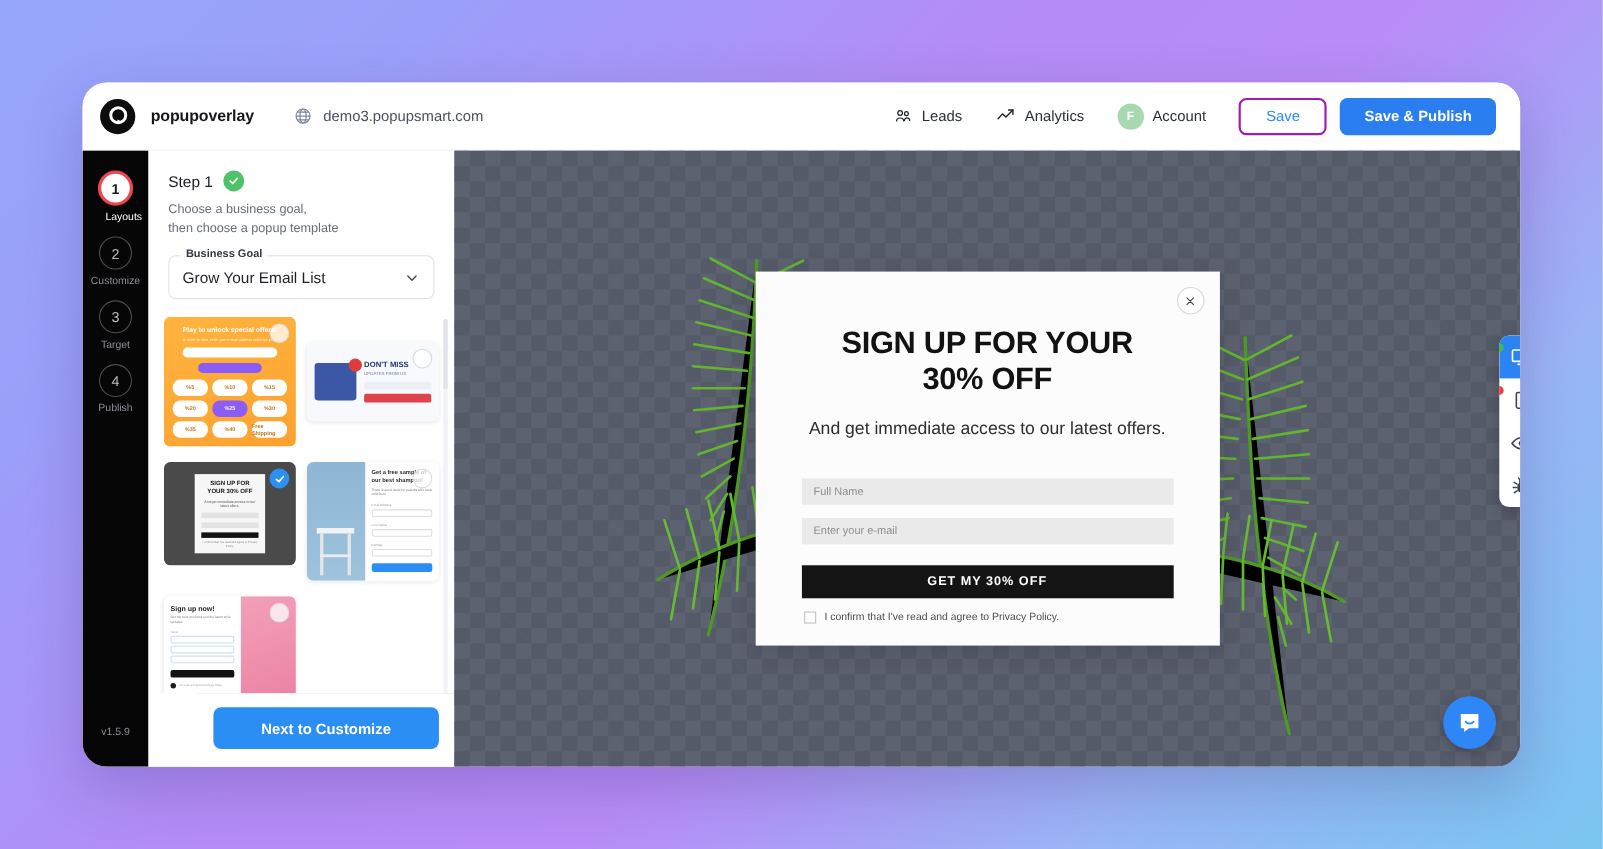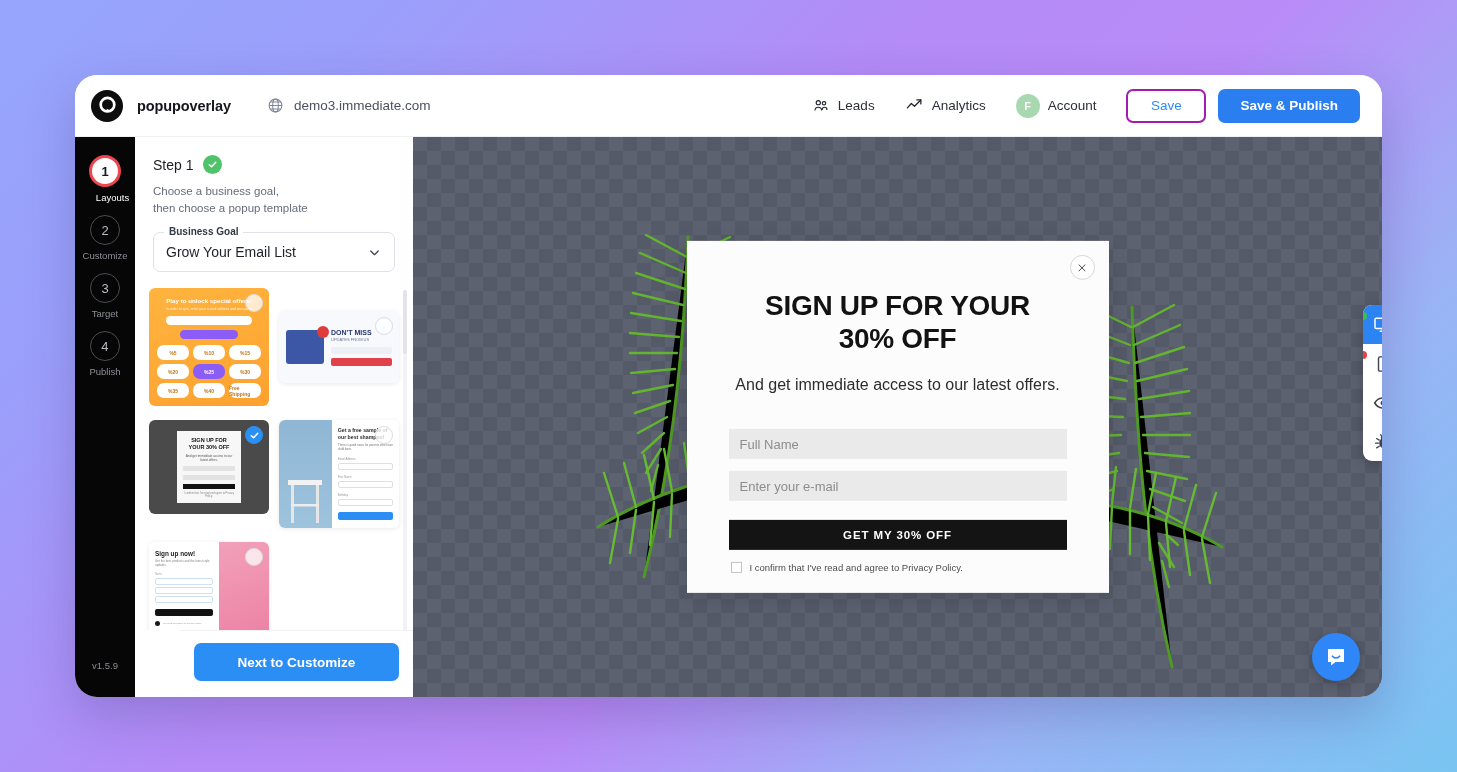--- a/index.html
+++ b/index.html
@@ -343,26 +343,26 @@
   .popup-sub {
     margin-top: 18px;
     font-size: 16px;
     line-height: 1.35;
     color: #2d2d2d;
     text-align: center;
   }
   .popup-form { margin-top: 34px; }
   .popup-input {
     width: 100%;
-    height: 30px;
+    height: 24px;
     background: #eaeaea;
     border: none;
     outline: none;
     padding: 0 11px;
-    font-size: 13px;
+    font-size: 10px;
     font-family: inherit;
     color: #3c3c3c;
     margin-bottom: 12px;
   }
   .popup-input::placeholder { color: #8d8d8d; }
   .popup-cta {
     width: 100%;
     height: 30px;
     margin-top: 7px;
     border: none;
@@ -509,21 +509,21 @@
     <div class="brand-name">popupoverlay</div>
 
     <div class="site-chip">
       <span class="globe-icon">
         <svg width="17" height="17" viewBox="0 0 24 24" fill="none" stroke="currentColor" stroke-width="1.5">
           <circle cx="12" cy="12" r="9"></circle>
           <ellipse cx="12" cy="12" rx="4" ry="9"></ellipse>
           <path d="M3 12h18M4.6 7h14.8M4.6 17h14.8"></path>
         </svg>
       </span>
-      <span class="site-url">demo3.immediate.com</span>
+      <span class="site-url">demo3.popupsmart.com</span>
     </div>
 
     <div class="header-spacer"></div>
 
     <div class="hdr-item">
       <span>
         <svg width="18" height="18" viewBox="0 0 24 24" fill="none" stroke="currentColor" stroke-width="1.5">
           <circle cx="8.4" cy="7.6" r="2.8"></circle>
             <circle cx="16" cy="8.4" r="2.3"></circle>
           <path d="M4 18c0-2.7 2-4.3 4.4-4.3S12.8 15.3 12.8 18"></path>

